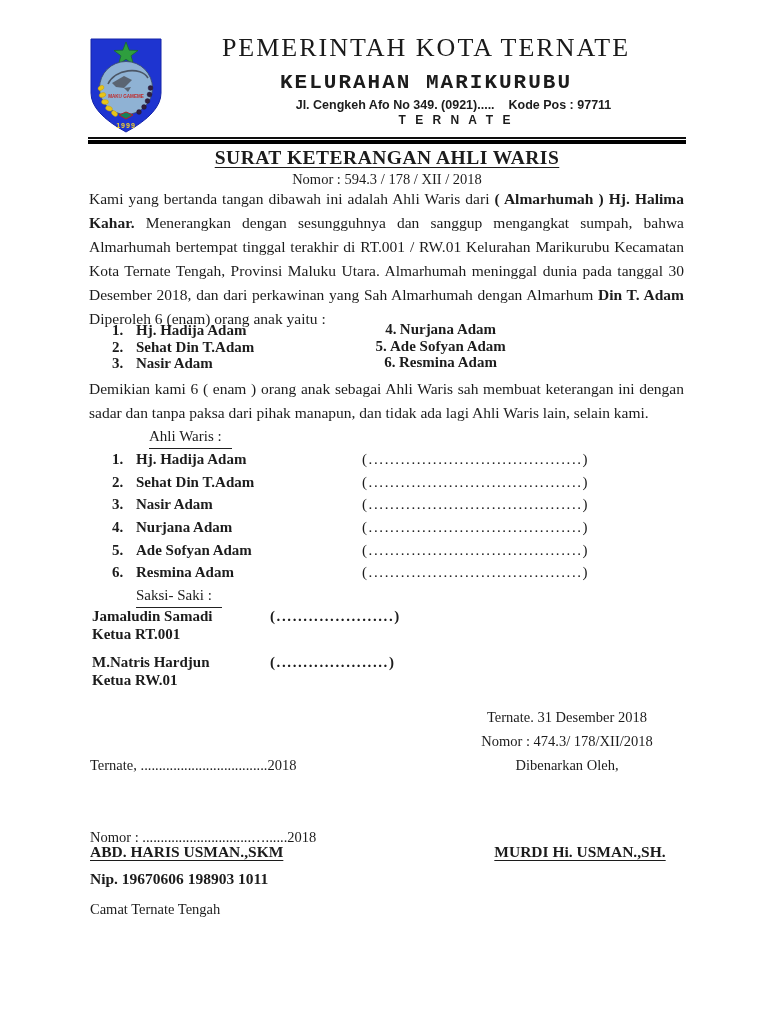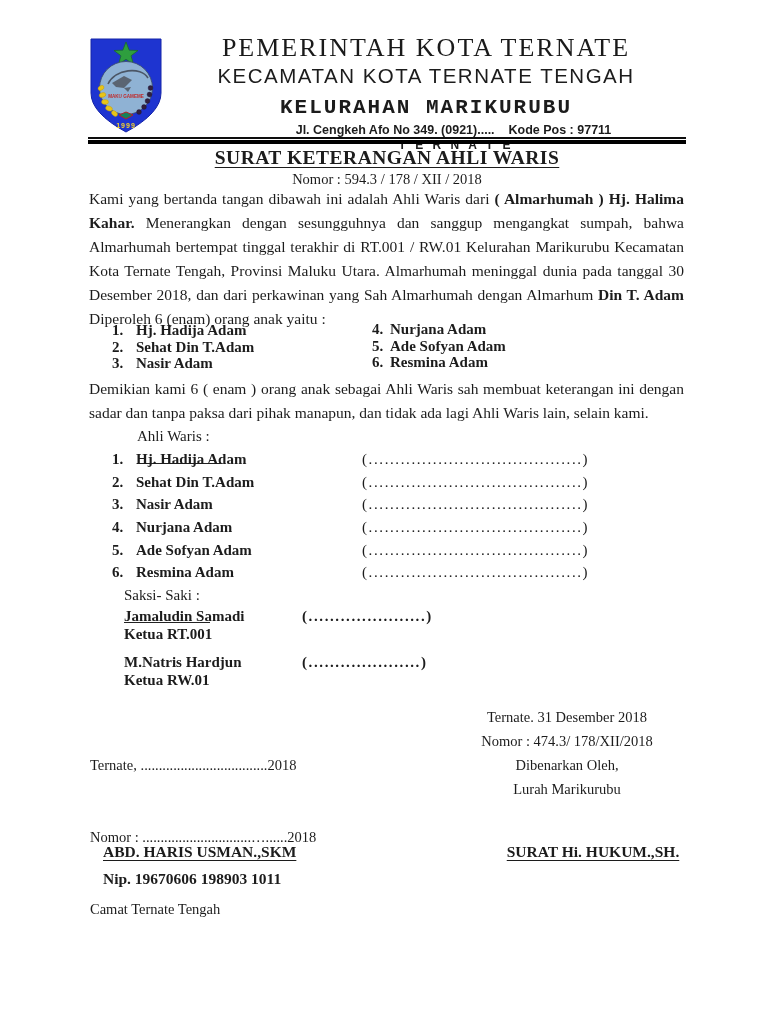--- a/index.html
+++ b/index.html
@@ -29,46 +29,46 @@
 
   
   .para { font-size:15.5px; line-height:24px; text-align:justify; }
   .p1 { left:89px; top:187px; width:595px; }
   .p2 { left:89px; top:377px; width:595px; }
   .b { font-weight:bold; }
 
   
   .kids-col { font-size:15px; font-weight:bold; line-height:16.5px; }
   .kids1 { left:112px; top:322px; }
-  .kids2 { left:372px; top:321px; }
+  .kids2 { left:372px; top:321px;text-align:center; }
   .kid-row { white-space:nowrap; }
   .kids1 .num { display:inline-block; width:24px; }
   .kids2 .num { display:inline-block; width:18px; }
 
   
   .sec-head { font-size:15px; }
-  .sec-head span { border-bottom:1.5px solid #222; padding-right:10px; padding-bottom:19px; }
+  .sec-head span { border-bottom:1.5px solid #222; padding-right:10px; padding-bottom:4px;margin-left:12px; }
   .heirs { left:112px; top:451px; font-size:15px; }
   .heir-row { height:22.7px; white-space:nowrap; }
   .heir-row .num  { display:inline-block; width:24px; font-weight:bold; }
   .heir-row .name { display:inline-block; width:226px; font-weight:bold; }
   .sign { letter-spacing:1.6px; }
 
   
-  .wit { left:92px; font-size:15px; font-weight:bold;margin-left:32px; }
+  .wit { left:92px; font-size:15px; font-weight:bold; }
   .wit .name { display:inline-block; width:178px; }
   .wit .sign { font-weight:bold; }
   .wit .role { margin-top:1px; }
 
   
   .foot-left  { left:90px;  top:705px; font-size:14.5px; line-height:24px; white-space:pre; }
   .foot-right { left:458px; top:705px; width:218px; text-align:center; font-size:14.5px; line-height:24px; }
 
   
-  .sig { font-size:15.5px; font-weight:bold;margin-left:13px; }
+  .sig { font-size:15.5px; font-weight:bold; }
   .sig .nm { text-decoration:underline; text-underline-offset:3px; }
   .sig .nip { margin-top:9px; text-decoration:none; }
   .sig-left  { left:90px; top:843px; }
   .sig-right { left:480px; top:843px; width:200px; text-align:center; }
 </style>
 </head>
 <body>
 
 <div class="page">
 
@@ -95,21 +95,20 @@
         <circle cx="56" cy="71" r="2.4"></circle>
         <circle cx="51" cy="76" r="2.4"></circle>
       </g>
       <path d="M31,79 L38,76 L45,79 L38,83 Z" fill="#13825a" stroke="#b32424" stroke-width="1"></path>
       <text x="38" y="92" font-size="7" font-family="Liberation Sans, sans-serif" font-weight="bold" fill="#f5d327" text-anchor="middle" letter-spacing="1">1999</text>
     </svg>
   </div>
 
   <div class="abs hdr-block">
     <div class="hdr-gov">PEMERINTAH KOTA TERNATE</div>
-    <div class="hdr-dist">KECAMATAN KOTA TERNATE TENGAH</div>
     <div class="hdr-vill">KELURAHAN MARIKURUBU</div>
     <div class="hdr-addr">Jl. Cengkeh Afo No 349. (0921).....    Kode Pos : 97711</div>
     <div class="hdr-city">T E R N A T E</div>
   </div>
   <div class="abs rule-thin"></div>
   <div class="abs rule-thick"></div>
 
   <div class="abs title-block">
     <div class="doc-title">SURAT KETERANGAN AHLI WARIS</div>
     <div class="doc-number">Nomor : 594.3 / 178 / XII / 2018</div>
@@ -156,24 +155,23 @@
 
   <div class="abs foot-left">
     <div>Ternate, ...................................2018</div>
     <div>Nomor : ..............................…......2018</div>
     <div>Camat Ternate Tengah</div>
   </div>
   <div class="abs foot-right">
     <div>Ternate. 31 Desember 2018</div>
     <div>Nomor : 474.3/ 178/XII/2018</div>
     <div>Dibenarkan Oleh,</div>
-    <div>Lurah Marikurubu</div>
   </div>
 
   <div class="abs sig sig-left">
     <div class="nm">ABD. HARIS USMAN.,SKM</div>
     <div class="nip">Nip. 19670606 198903 1011</div>
   </div>
   <div class="abs sig sig-right">
-    <div class="nm">SURAT Hi. HUKUM.,SH.</div>
+    <div class="nm">MURDI Hi. USMAN.,SH.</div>
   </div>
 
 </div>
 
 </body></html>

